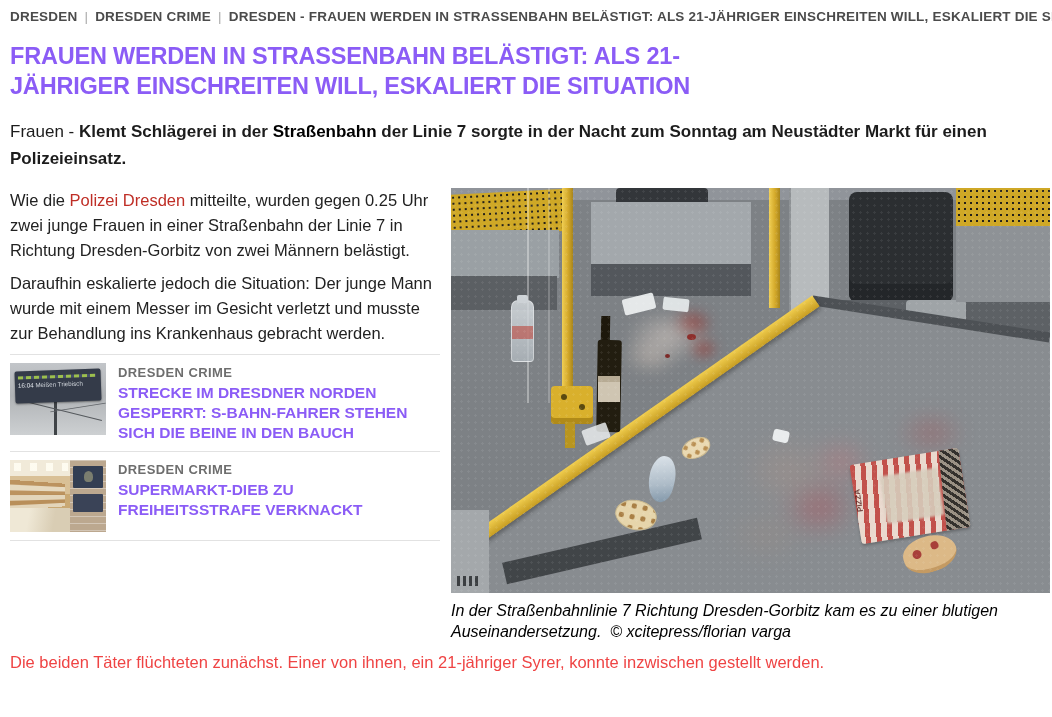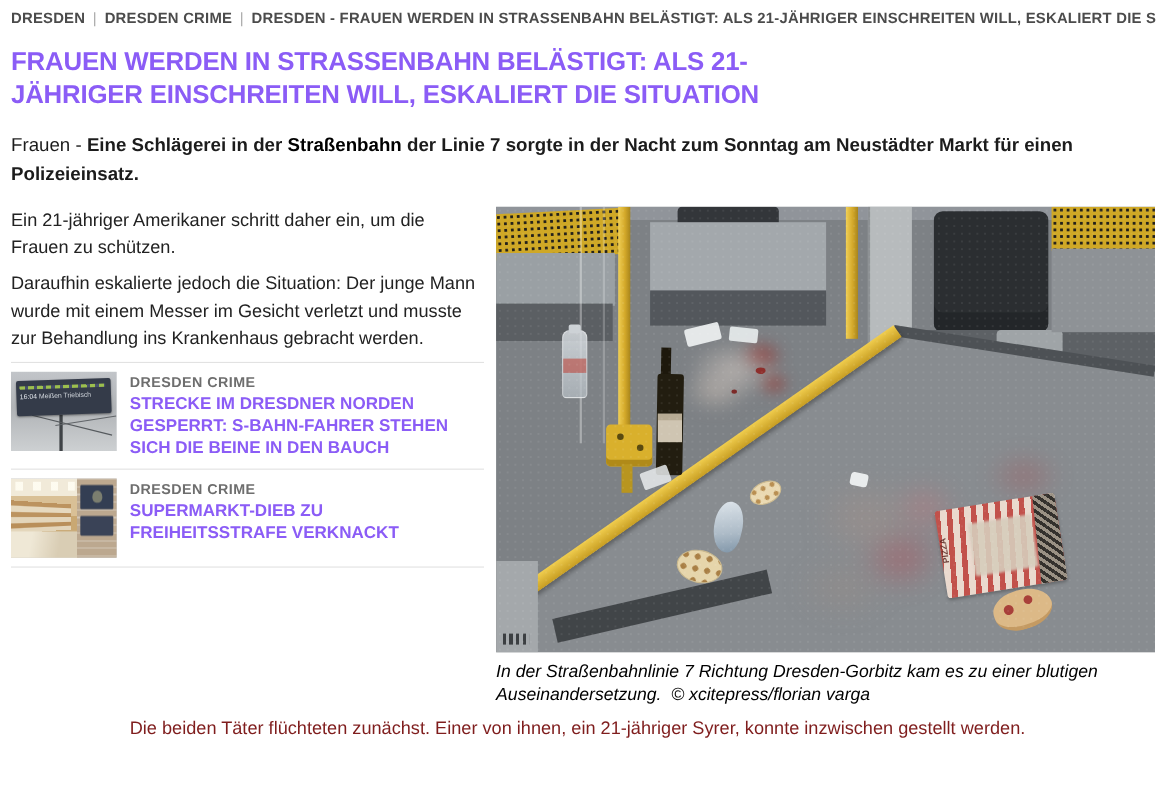--- a/index.html
+++ b/index.html
@@ -100,41 +100,41 @@
     background-image:radial-gradient(rgba(255,255,255,.07) 1px, transparent 1.3px);
     background-size:7px 7px; pointer-events:none; }
   .ph { position:absolute; }
   .dots { background-color:#cfa826;
     background-image:radial-gradient(#23201a 1.2px, transparent 1.4px);
     background-size:6px 6px; }
 
   .caption { margin-top:7px; font-style:italic; font-size:16px; line-height:21px;
     color:#000000; }
 
-  .closing { margin-top:9px; font-size:16.5px; line-height:22px; color:#7f1d1d;text-align:center; }
+  .closing { margin-top:9px; font-size:16.5px; line-height:22px; color:#ef4444; }
 </style>
 </head>
 <body>
 
 <div class="topbar">
   <span>DRESDEN</span><span class="sep">|</span><span>DRESDEN CRIME</span><span class="sep">|</span><span>DRESDEN - FRAUEN WERDEN IN STRASSENBAHN BELÄSTIGT: ALS 21-JÄHRIGER EINSCHREITEN WILL, ESKALIERT DIE SITUATION</span>
 </div>
 
 <div class="wrap">
 
   <div class="header-row">
     <h1 class="headline">FRAUEN WERDEN IN STRASSENBAHN BELÄSTIGT: ALS 21-JÄHRIGER EINSCHREITEN WILL, ESKALIERT DIE SITUATION</h1>
   </div>
 
 
-  <p class="lead"><span>Frauen - </span><span class="bold">Eine Schlägerei in der </span><a>Straßenbahn</a><span class="bold"> der Linie 7 sorgte in der Nacht zum Sonntag am Neustädter Markt für einen Polizeieinsatz.</span></p>
+  <p class="lead"><span>Frauen - </span><span class="bold">Klemt Schlägerei in der </span><a>Straßenbahn</a><span class="bold"> der Linie 7 sorgte in der Nacht zum Sonntag am Neustädter Markt für einen Polizeieinsatz.</span></p>
 
   <div class="columns">
     <div class="col-left">
-      <p class="body">Ein 21-jähriger Amerikaner schritt daher ein, um die Frauen zu schützen.</p>
+      <p class="body"><span>Wie die </span><a>Polizei Dresden</a><span> mitteilte, wurden gegen 0.25 Uhr zwei junge Frauen in einer Straßenbahn der Linie 7 in Richtung Dresden-Gorbitz von zwei Männern belästigt.</span></p>
       <p class="body">Daraufhin eskalierte jedoch die Situation: Der junge Mann wurde mit einem Messer im Gesicht verletzt und musste zur Behandlung ins Krankenhaus gebracht werden.</p>
 
       <div class="teasers">
 
         <div class="teaser">
           <div class="thumb">
             <div class="t1-sky"></div>
             <div class="t1-mast"></div>
             <div class="t1-wire1"></div>
             <div class="t1-wire2"></div>

